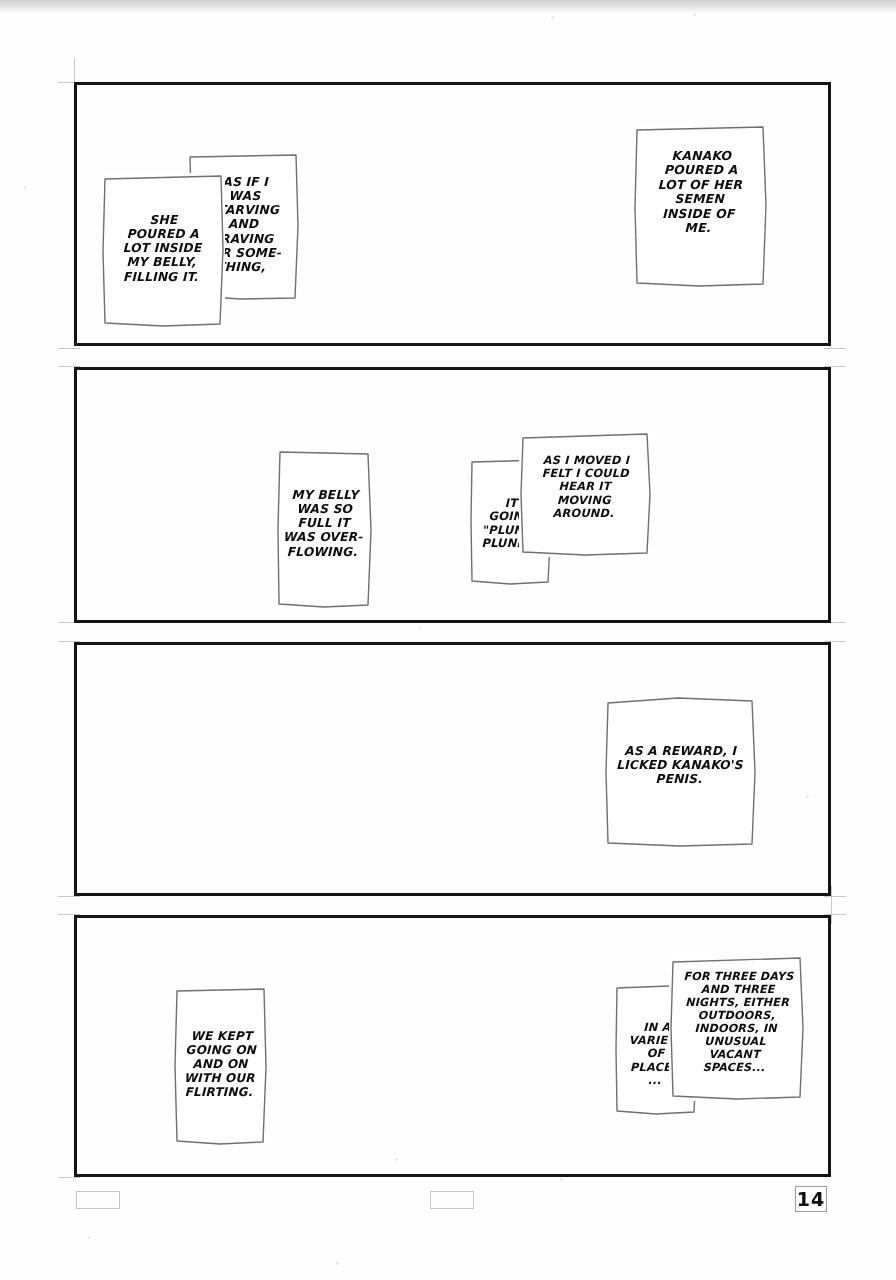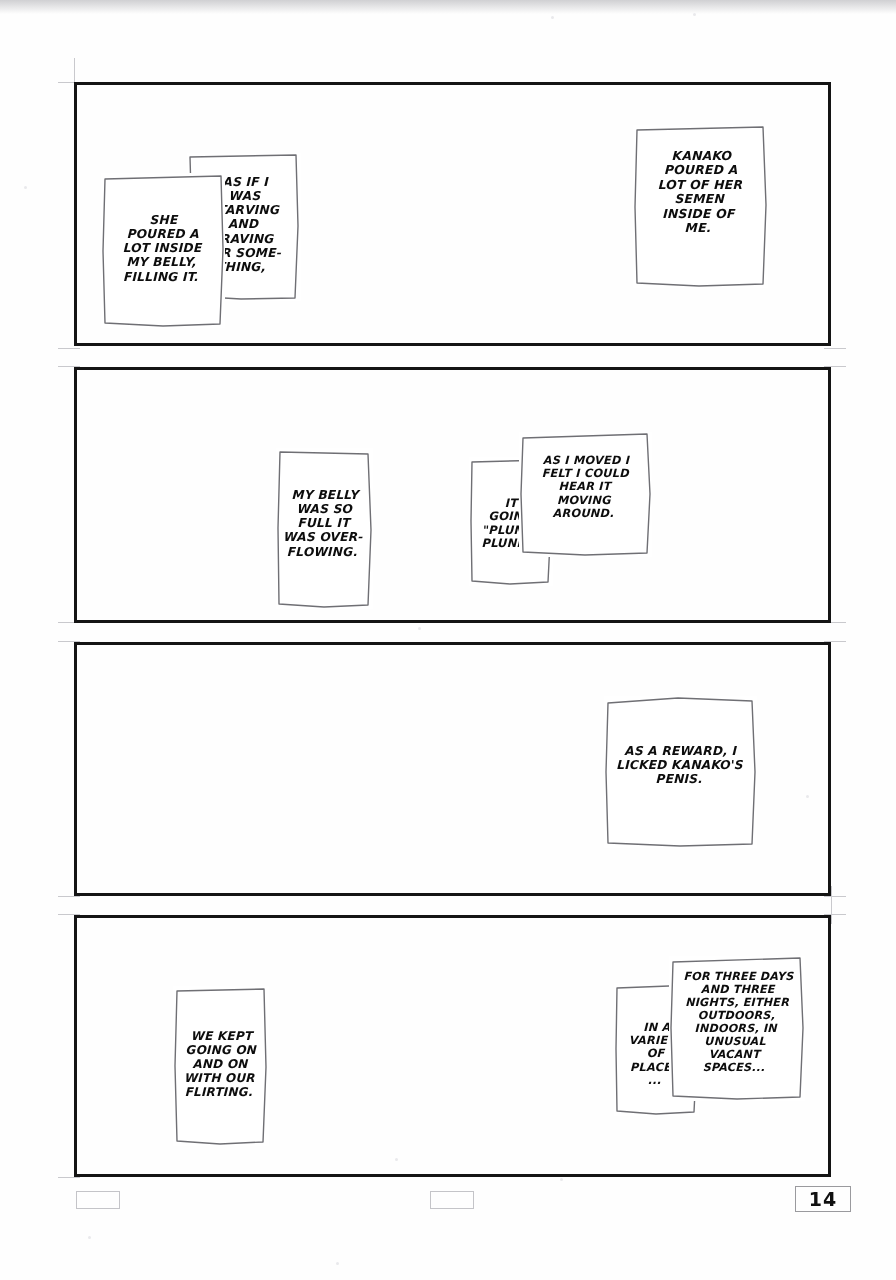--- a/index.html
+++ b/index.html
@@ -257,17 +257,17 @@
 VARIETY
 OF
 PLACES
 ...</div>
     </div>
   </div>
 
   <div class="mini-box" style="left:76px;top:1191px;width:44px;height:18px;"></div>
   <div class="mini-box" style="left:430px;top:1191px;width:44px;height:18px;"></div>
 
-  <div class="page-number-box" style="left:795px;top:1186px;width:56px;height:26px;">
+  <div class="page-number-box" style="left:795px;top:1186px;width:32px;height:26px;">
     <span>14</span>
   </div>
 
 </div>
 
 </body></html>

